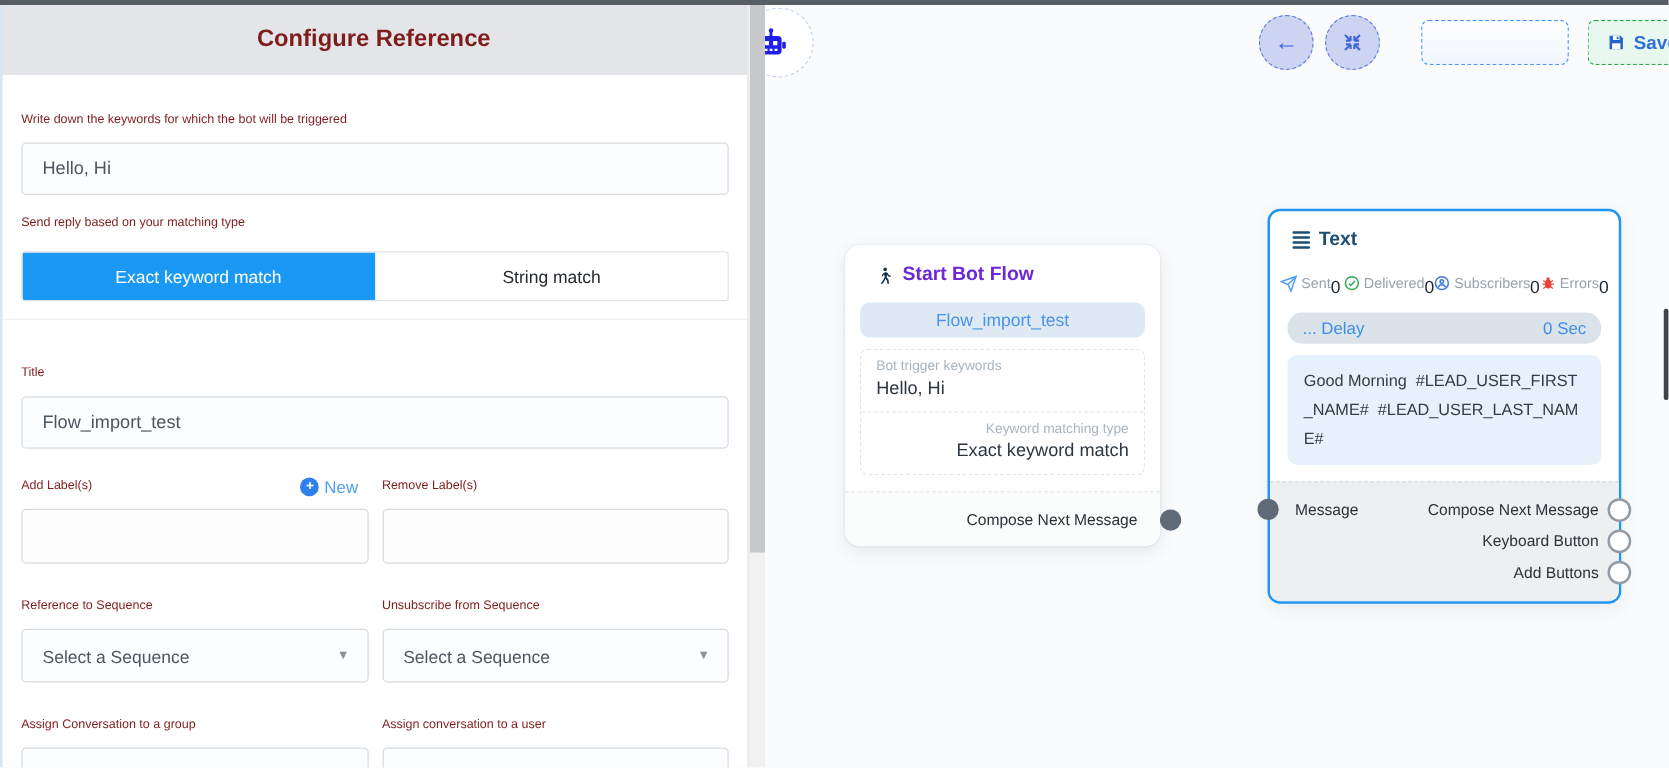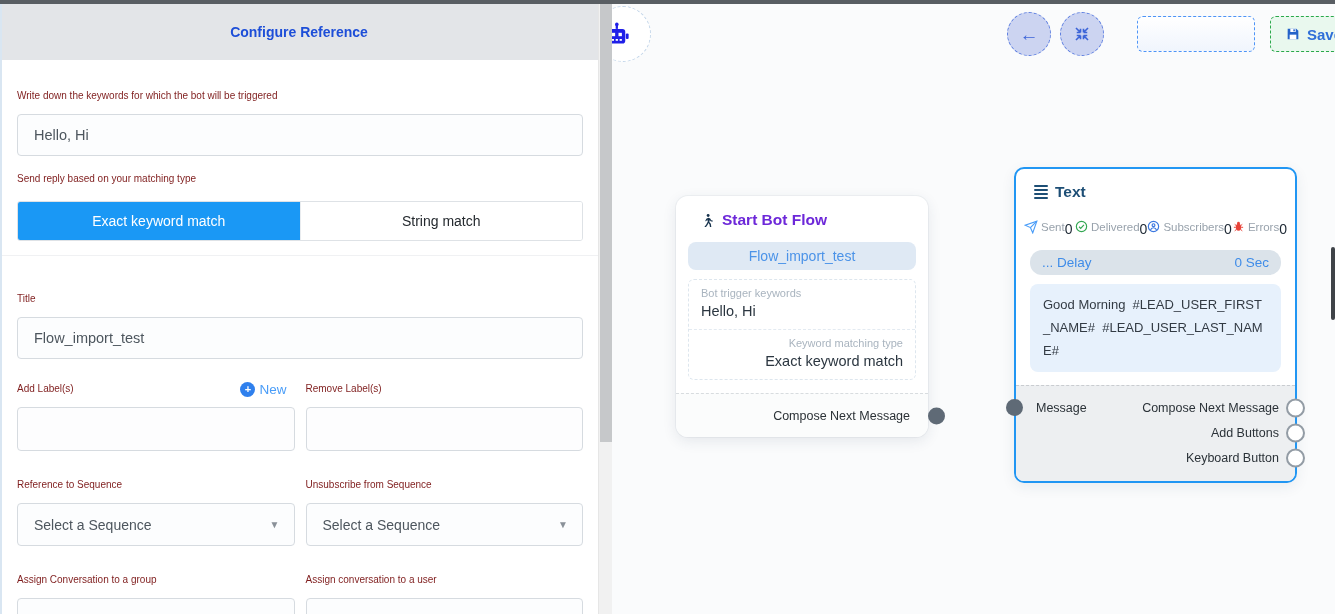--- a/index.html
+++ b/index.html
@@ -7,21 +7,21 @@
     width:1335px;height:614px;position:relative;overflow:hidden;
     font-family:"Liberation Sans","DejaVu Sans",sans-serif;
     background:#fafbfc;-webkit-font-smoothing:antialiased;
   }
   .topbar{position:absolute;left:0;top:0;width:1335px;height:4px;background:#595e63;}
 
   
   .sidebar{position:absolute;left:0;top:4px;width:598px;height:610px;background:#fff;}
   .sidebar-accent{position:absolute;left:0;top:0;width:2px;height:610px;background:#d9e6f2;}
   .sidebar-header{height:56px;background:#e3e5e8;display:flex;align-items:center;justify-content:center;}
-  .sidebar-title{font-size:14px;font-weight:700;color:#1d4ed8;}
+  .sidebar-title{font-size:19px;font-weight:700;color:#7f1d1d;}
   .sidebar-body{padding:26px 15px 0 17px;}
   .field-label{font-size:10px;color:#7f1d1d;margin-bottom:8px;line-height:20px;}
   .text-input{height:42px;border:1px solid #d6dbe0;border-radius:4px;display:flex;align-items:center;
     padding:0 16px;font-size:14.5px;color:#4d565e;background:#fcfdfe;box-sizing:border-box;}
   .tab-group{display:flex;height:38px;border:1px solid #dee2e6;border-radius:3px;overflow:hidden;margin-top:12px;}
   .tab{flex:1;display:flex;align-items:center;justify-content:center;font-size:14px;cursor:pointer;}
   .tab.active{background:#1a98f5;color:#fff;}
   .tab.inactive{background:#fff;color:#24292e;border-left:1px solid #e9ecef;}
   .sb-divider{border:none;border-top:1px solid #f0f1f3;margin:14px -15px 0 -17px;}
   .mt-label{margin-top:33px;}
@@ -308,24 +308,24 @@
     </div>
     <div class="message-box">Good Morning  #LEAD_USER_FIRST_NAME#  #LEAD_USER_LAST_NAME#</div>
     <div class="text-footer">
       <div class="port-row">
         <span class="in-dot"></span>
         <span class="in-label">Message</span>
         <span>Compose Next Message</span>
         <span class="ring"></span>
       </div>
       <div class="port-row">
+        <span>Keyboard Button</span>
+        <span class="ring"></span>
+      </div>
+      <div class="port-row">
         <span>Add Buttons</span>
         <span class="ring"></span>
       </div>
-      <div class="port-row">
-        <span>Keyboard Button</span>
-        <span class="ring"></span>
-      </div>
     </div>
   </div>
 
   <div class="edge-sliver"></div>
 </div>
 
 </body></html>

